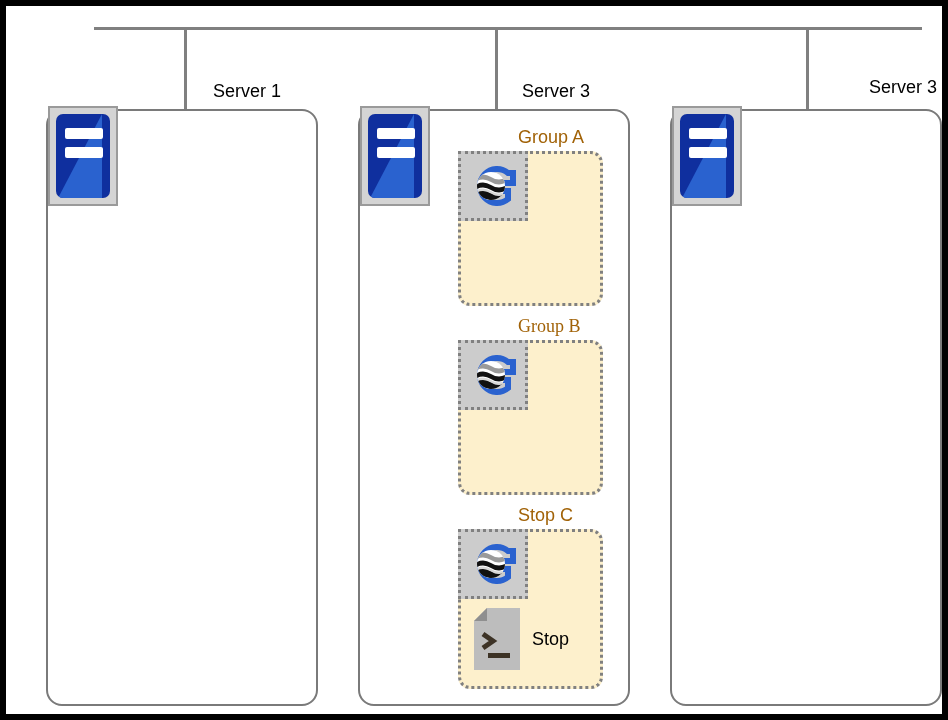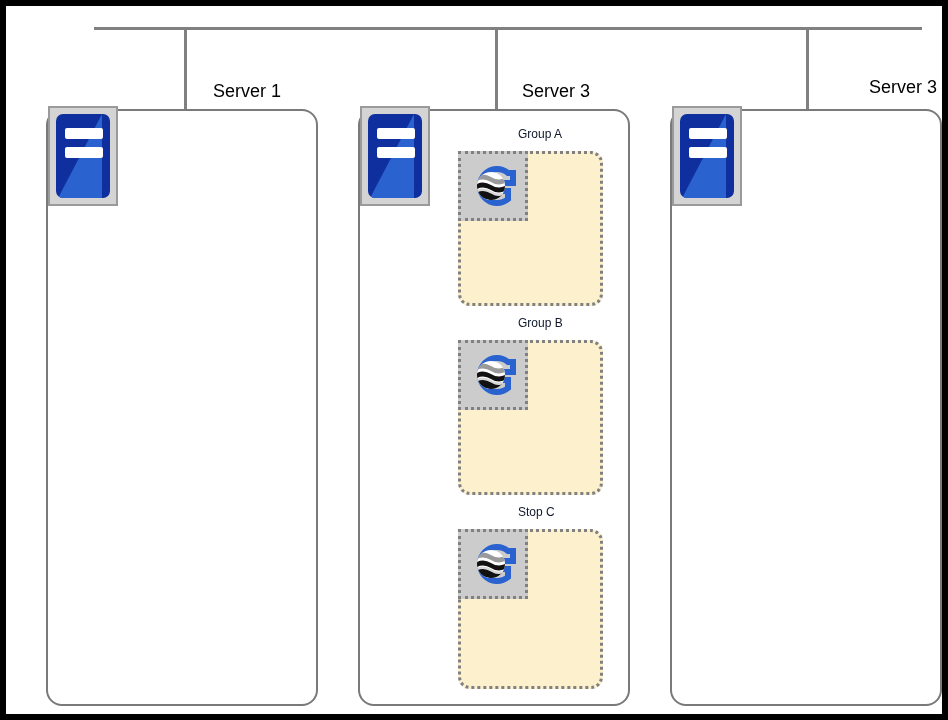--- a/index.html
+++ b/index.html
@@ -115,28 +115,28 @@
     background: #fdf0cc;
     box-sizing: border-box;
     z-index: 3;
   }
   #group-a-box { left: 452px; top: 145px; width: 145px; height: 155px; }
   #group-b-box { left: 452px; top: 334px; width: 145px; height: 155px; }
   #group-c-box { left: 452px; top: 523px; width: 145px; height: 160px; }
 
   .group-label {
     position: absolute;
-    font-size: 12px;
-    color: #0f172a;
+    font-size: 18px;
+    color: #a16207;
     white-space: nowrap;
     line-height: 1;
     z-index: 4;
   }
   #group-a-label { left: 512px; top: 122px; }
-  #group-b-label { left: 512px; top: 311px; }
+  #group-b-label { left: 512px; top: 311px; font-family: Liberation Serif, serif; }
   #group-c-label { left: 512px; top: 500px; }
 
   
   .gf-icon {
     position: absolute;
     width: 70px;
     height: 70px;
     background: #cccccc;
     border: 3px dotted #808080;
     box-sizing: border-box;
@@ -256,20 +256,29 @@
       <circle cx="25" cy="27" r="14" fill="#ffffff"></circle>
       <g clip-path="url(#clipC)">
         <path d="M9 18 q8 -5 16 0 q8 5 16 0 l0 5 q-8 5 -16 0 q-8 -5 -16 0 Z" fill="#9a9a9a"></path>
         <path d="M9 26 q8 -5 16 0 q8 5 16 0 l0 5 q-8 5 -16 0 q-8 -5 -16 0 Z" fill="#111111"></path>
         <path d="M9 34 q8 -5 16 0 q8 5 16 0 l0 8 q-8 5 -16 0 q-8 -5 -16 0 Z" fill="#111111"></path>
         <path d="M9 32 q8 -5 16 0 q8 5 16 0 l0 2.5 q-8 5 -16 0 q-8 -5 -16 0 Z" fill="#d8d8d8"></path>
       </g>
     </svg>
   </div>
 
+  <div class="script-row">
+    <svg class="script-icon" viewBox="0 0 46 62">
+      <path d="M13 0 L46 0 L46 62 L0 62 L0 13 Z" fill="#bdbdbd"></path>
+      <path d="M13 0 L13 13 L0 13 Z" fill="#8f8f8f"></path>
+      <path d="M9 26 L19 33 L9 40" fill="none" stroke="#3d3326" stroke-width="5" stroke-linecap="butt" stroke-linejoin="miter"></path>
+      <rect x="14" y="45" width="22" height="5" fill="#3d3326"></rect>
+    </svg>
+    <span class="script-label">Stop</span>
+  </div>
 
   <div class="server-panel" id="server3-panel"></div>
   <div class="server-label" id="server3-label">Server 3</div>
   <div class="server-icon" id="server3-icon">
     <div class="server-icon-body">
       <div class="srv-bar srv-bar-1"></div>
       <div class="srv-bar srv-bar-2"></div>
     </div>
   </div>
 

